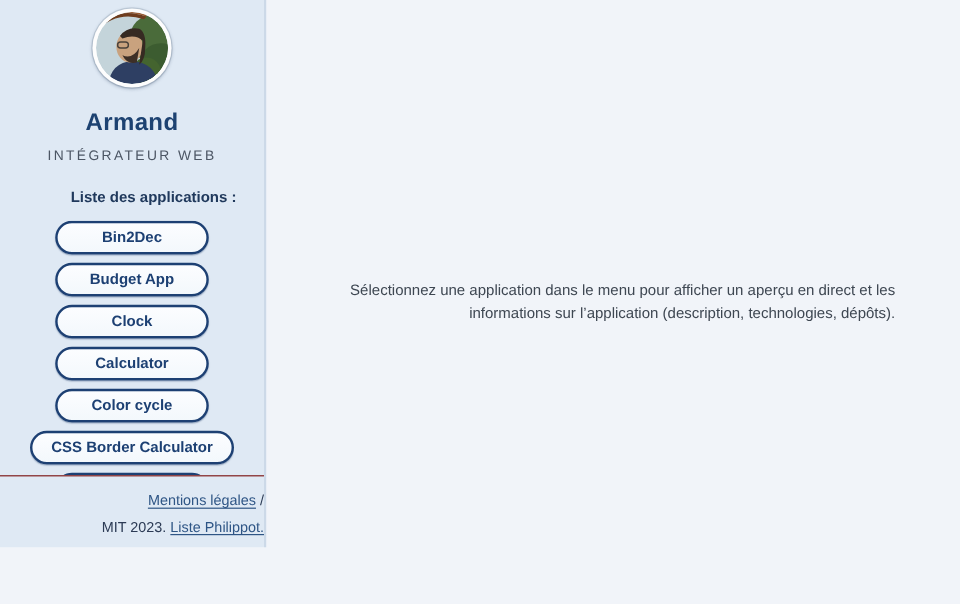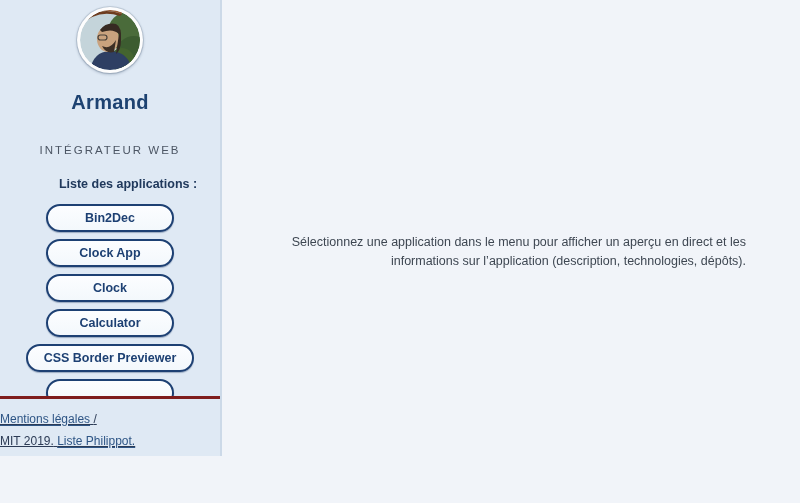--- a/index.html
+++ b/index.html
@@ -40,21 +40,21 @@
   .profile h1 {
     margin-top: 12px;
     font-size: 20px;
     line-height: 35px;
     font-weight: bold;
     color: #1d4271;
     text-align: center;
     letter-spacing: .3px;
   }
   .job-title {
-    margin-top: 24px;
+    margin-top: 4px;
     font-size: 11.5px;
     letter-spacing: 2px;
     color: #4c5664;
     text-align: center;
   }
 
   
   .apps {
     flex: 1 1 auto;
     overflow: hidden;
@@ -94,28 +94,27 @@
     font-weight: bold;
     line-height: 24px;
     text-align: center;
     cursor: pointer;
     white-space: nowrap;
   }
 
   
   .sidebar-footer {
     flex: 0 0 auto;
-    border-top: 3px solid #7f1d1d;
+    border-top: 1px solid #7f1d1d;
     height: 60px;
     padding-top: 9px;
-    text-align: left;
+    text-align: right;
     font-size: 12px;
     color: #2c3b55;
     line-height: 22px;
-    text-decoration: underline;
   }
   .sidebar-footer a {
     color: #2e5585;
     text-decoration: underline;
     text-underline-offset: 2px;
   }
   .sidebar-footer .sep { color: #2c3b55; }
 
   
   .main {
@@ -167,44 +166,47 @@
     <p class="job-title">INTÉGRATEUR WEB</p>
   </header>
 
   <nav class="apps">
     <p class="apps-heading">Liste des applications :</p>
     <ul>
       <li>
         <button class="app-btn">Bin2Dec</button>
       </li>
       <li>
-        <button class="app-btn">Clock App</button>
+        <button class="app-btn">Budget App</button>
       </li>
       <li>
         <button class="app-btn">Clock</button>
       </li>
       <li>
         <button class="app-btn">Calculator</button>
       </li>
       <li>
-        <button class="app-btn">CSS Border Previewer</button>
+        <button class="app-btn">Color cycle</button>
+      </li>
+      <li>
+        <button class="app-btn">CSS Border Calculator</button>
       </li>
       <li>
         <button class="app-btn"></button>
       </li>
     </ul>
   </nav>
 
   <footer class="sidebar-footer">
     <div>
       <a href="#">Mentions légales</a>
       <span class="sep">/</span>
     </div>
     <div>
-      <span>MIT 2019.</span>
+      <span>MIT 2023.</span>
       <a href="#">Liste Philippot.</a>
     </div>
   </footer>
 </aside>
 
 <main class="main">
   <p>Sélectionnez une application dans le menu pour afficher un aperçu en direct et les informations sur l’application (description, technologies, dépôts).</p>
 </main>
 
 </body></html>

